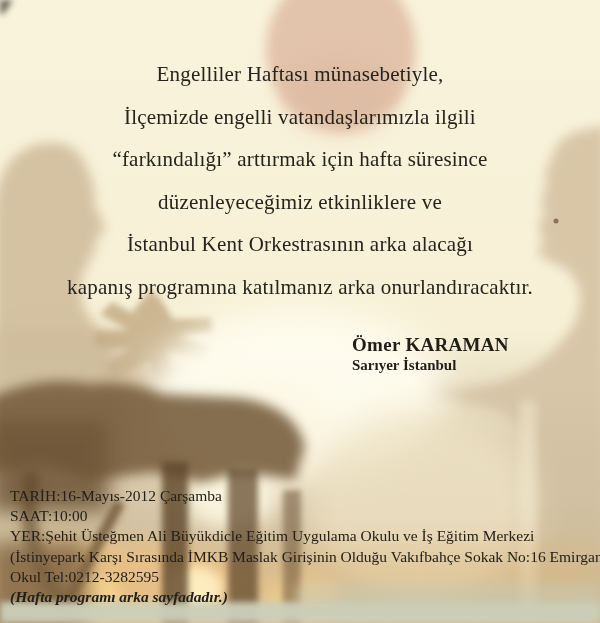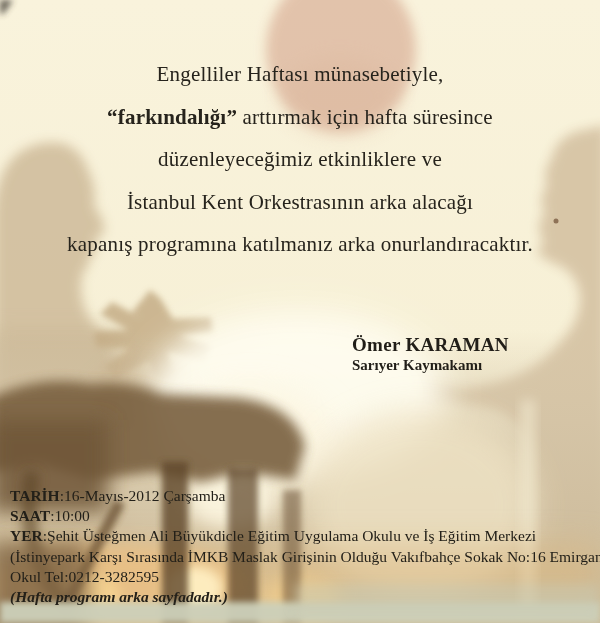--- a/index.html
+++ b/index.html
@@ -16,40 +16,40 @@
   .body-text {
     position: absolute;
     top: 53px; left: 22px; right: 22px;
     text-align: center;
     font-size: 21px;
     line-height: 42.6px;
     color: #26231c;
     letter-spacing: 0.2px;
   }
   .body-text .line { white-space: nowrap; }
-  .bold-seg { font-weight: bold; margin-top: 43px; }
+  .bold-seg { font-weight: normal; margin-top: 43px; }
 
   .signature {
     position: absolute;
     top: 334px; left: 352px; width: 210px;
     text-align: left;
     color: #211e18;
   }
   .sig-name  { font-weight: bold; font-size: 19px; line-height: 22px; letter-spacing: 0.3px; }
   .sig-title { font-weight: bold; font-size: 15px; line-height: 18px; }
 
   .details {
     position: absolute;
     left: 10px; right: 6px; top: 486px;
     font-size: 15.5px;
     line-height: 20.2px;
     color: #232019;
   }
   .details .dline { white-space: nowrap; }
-  .dlabel { font-weight: bold; }
+  .dlabel { font-weight: normal; }
   .back-note { font-weight: bold; font-style: italic; }
 </style>
 </head>
 <body>
 
 <div class="card">
 
   <svg class="bg-svg" width="600" height="623" viewBox="0 0 600 623" xmlns="http://www.w3.org/2000/svg" aria-hidden="true">
     <defs>
       <filter id="b3" x="-40%" y="-40%" width="180%" height="180%">
@@ -124,29 +124,30 @@
       <path d="M120,502 L62,612" stroke="#63492b" stroke-width="11" fill="none" filter="url(#b3)" opacity="0.7"></path>
       <rect x="-10" y="542" width="98" height="88" fill="#7b6243" filter="url(#b10)" opacity="0.8"></rect>
     </g>
 
     <rect x="0" y="602" width="600" height="21" fill="#cdd0ba" filter="url(#b3)" opacity="0.95"></rect>
     <rect x="295" y="584" width="305" height="26" fill="#c8c9b2" filter="url(#b6)" opacity="0.55"></rect>
   </svg>
 
   <div class="body-text">
     <div class="line">Engelliler Haftası münasebetiyle,</div>
+    <div class="line">İlçemizde engelli vatandaşlarımızla ilgili</div>
     <div class="line"><span class="bold-seg">“farkındalığı”</span><span> arttırmak için hafta süresince</span></div>
     <div class="line">düzenleyeceğimiz etkinliklere ve</div>
     <div class="line">İstanbul Kent Orkestrasının arka alacağı</div>
     <div class="line">kapanış programına katılmanız arka onurlandıracaktır.</div>
   </div>
 
   <div class="signature">
     <div class="sig-name">Ömer KARAMAN</div>
-    <div class="sig-title">Sarıyer Kaymakamı</div>
+    <div class="sig-title">Sarıyer İstanbul</div>
   </div>
 
   <div class="details">
     <div class="dline"><span class="dlabel">TARİH</span><span>:16-Mayıs-2012 Çarşamba</span></div>
     <div class="dline"><span class="dlabel">SAAT</span><span>:10:00</span></div>
     <div class="dline"><span class="dlabel">YER</span><span>:Şehit Üsteğmen Ali Büyükdicle Eğitim Uygulama Okulu ve İş Eğitim Merkezi</span></div>
     <div class="dline">(İstinyepark Karşı Sırasında İMKB Maslak Girişinin Olduğu Vakıfbahçe Sokak No:16 Emirgan)</div>
     <div class="dline">Okul Tel:0212-3282595</div>
     <div class="dline back-note">(Hafta programı arka sayfadadır.)</div>
   </div>

